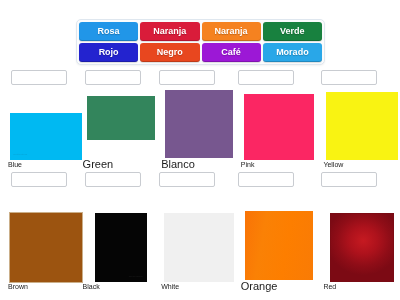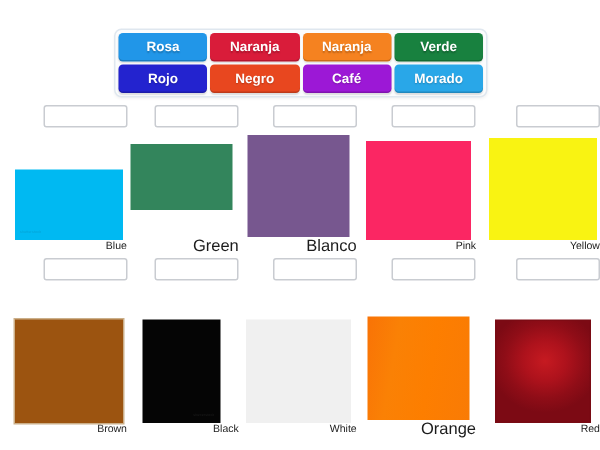--- a/index.html
+++ b/index.html
@@ -62,21 +62,21 @@
   }
   #row-top  { top: 70px;  height: 100px; }
   #row-bottom { top: 172px; height: 120px; }
 
   .item {
     position: relative;
     width: 80px;
     height: 100%;
     display: flex;
     flex-direction: column;
-    align-items: flex-end;
+    align-items: flex-start;
   }
 
   .dropzone {
     width: 56px;
     height: 15px;
     background: #ffffff;
     border: 1px solid #c9ccd1;
     border-radius: 2px;
     box-sizing: border-box;
     flex: none;

